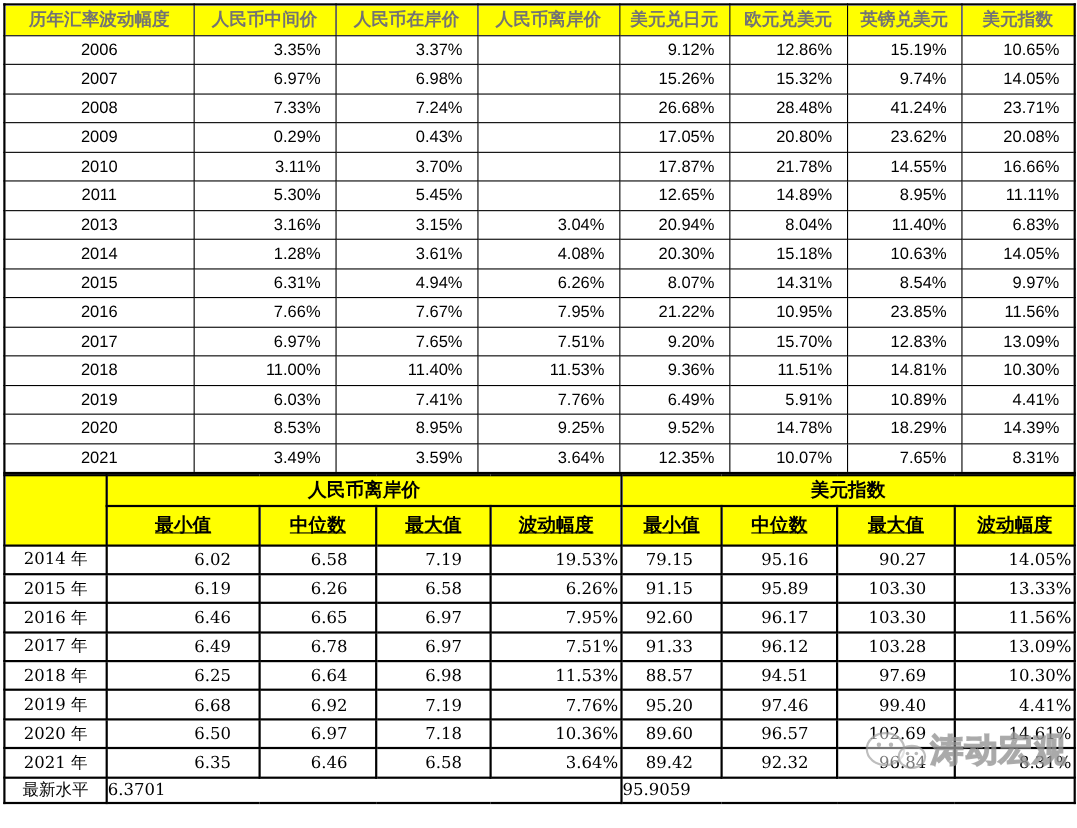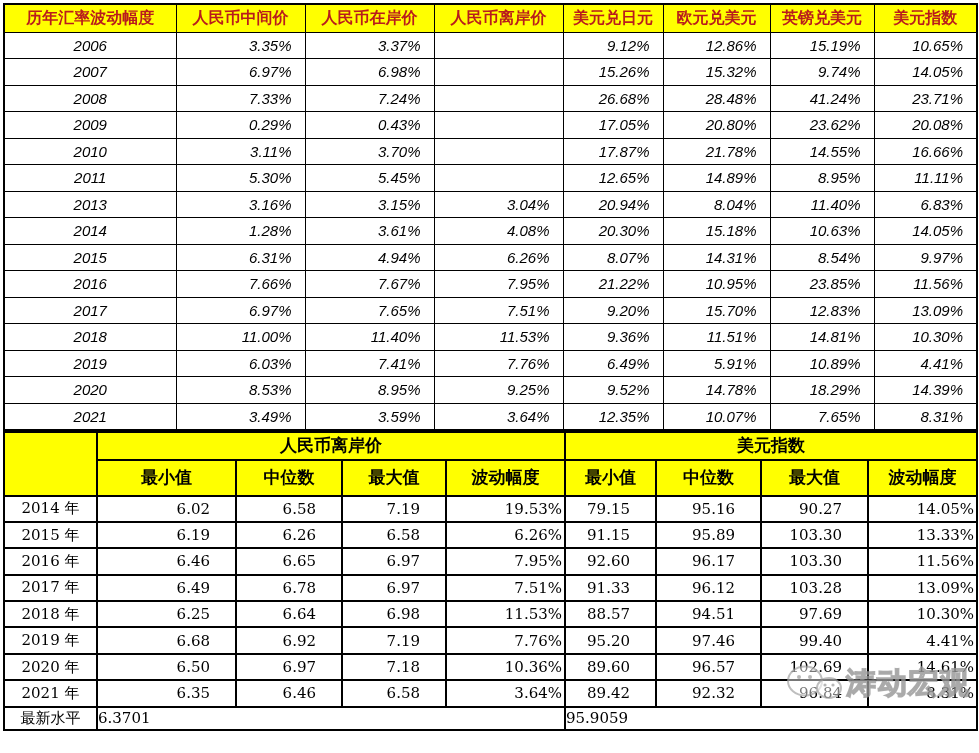--- a/index.html
+++ b/index.html
@@ -5,30 +5,30 @@
   html,body{margin:0;padding:0;background:#ffffff;}
   body{width:979px;height:753px;box-sizing:border-box;padding:3px;position:relative;
        font-family:"Liberation Sans",sans-serif;color:#000;}
   table{border-collapse:collapse;table-layout:fixed;width:973px;}
   td,th{overflow:hidden;white-space:nowrap;vertical-align:middle;padding:0;}
 
   
   .t1{border:2px solid #000;}
   .t1 td,.t1 th{border:1px solid #000;}
   .t1 thead tr{height:28px;}
-  .t1 tbody tr{height:26.5px;font-style:italic;}
-  .t1 thead th{background:#FFFF00;color:#b91c1c;font-weight:700;font-size:16px;}
+  .t1 tbody tr{height:26.5px;}
+  .t1 thead th{background:#FFFF00;color:#737373;font-weight:700;font-size:16px;}
   .t1 .yr1{font-weight:400;font-size:15px;text-align:center;}
   .t1 .num1{font-size:15px;text-align:right;padding-right:13px;}
 
   
   .t2{border:2px solid #000;}
   .t2 td,.t2 th{border:2px solid #000;}
   .t2 .ghead{height:28px;}
-  .t2 .shead{height:36px;}
+  .t2 .shead{height:36px;text-decoration:underline;}
   .t2 tbody tr{height:26.4px;}
   .t2 tfoot tr{height:23px;}
   .t2 .gh,.t2 .shead th{background:#FFFF00;color:#000;font-weight:700;font-size:17px;}
   .t2 .corner{background:#FFFF00;}
   .t2 .yr2{font-family:"DejaVu Serif",serif;font-weight:400;font-size:15px;text-align:center;}
   .t2 .num2{font-family:"DejaVu Serif",serif;font-size:15px;text-align:right;padding-right:25px;}
   .t2 .pct2{font-family:"DejaVu Serif",serif;font-size:15px;text-align:right;padding-right:2px;}
   .t2 .latest th{font-family:"DejaVu Serif",serif;font-weight:400;font-size:15px;text-align:center;}
   .t2 .latest td{font-family:"DejaVu Serif",serif;font-size:15px;}
 

